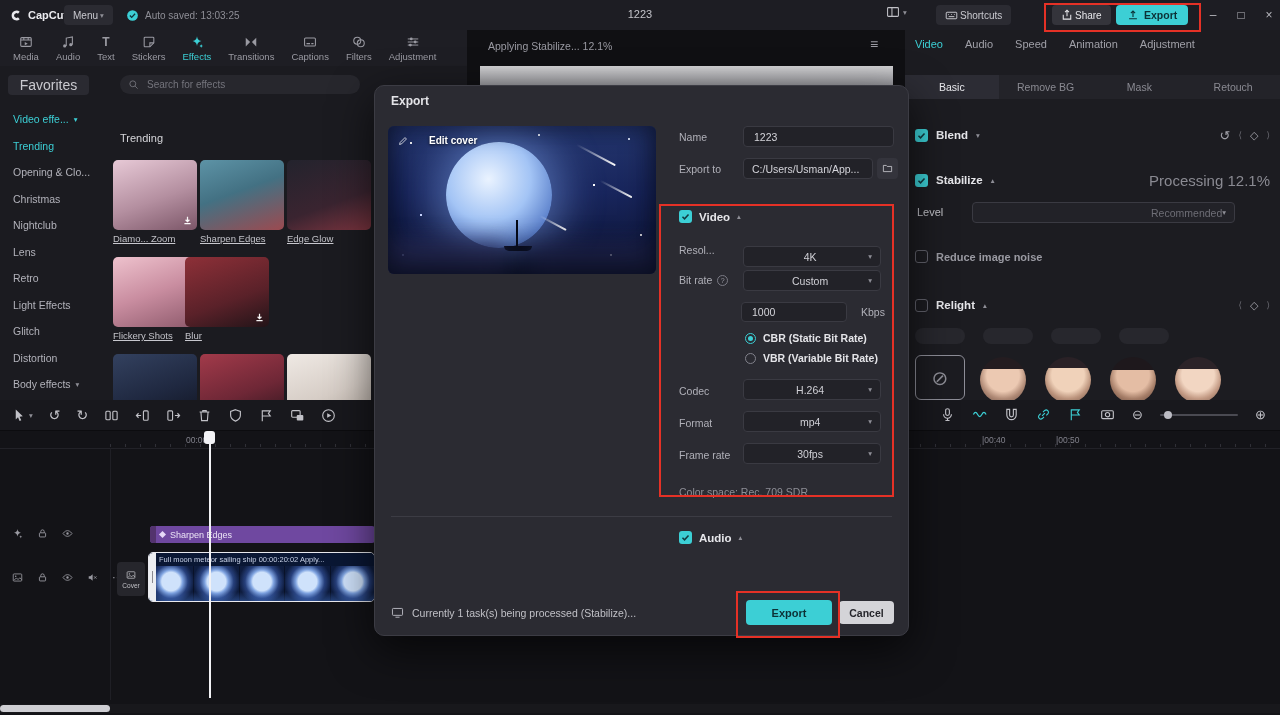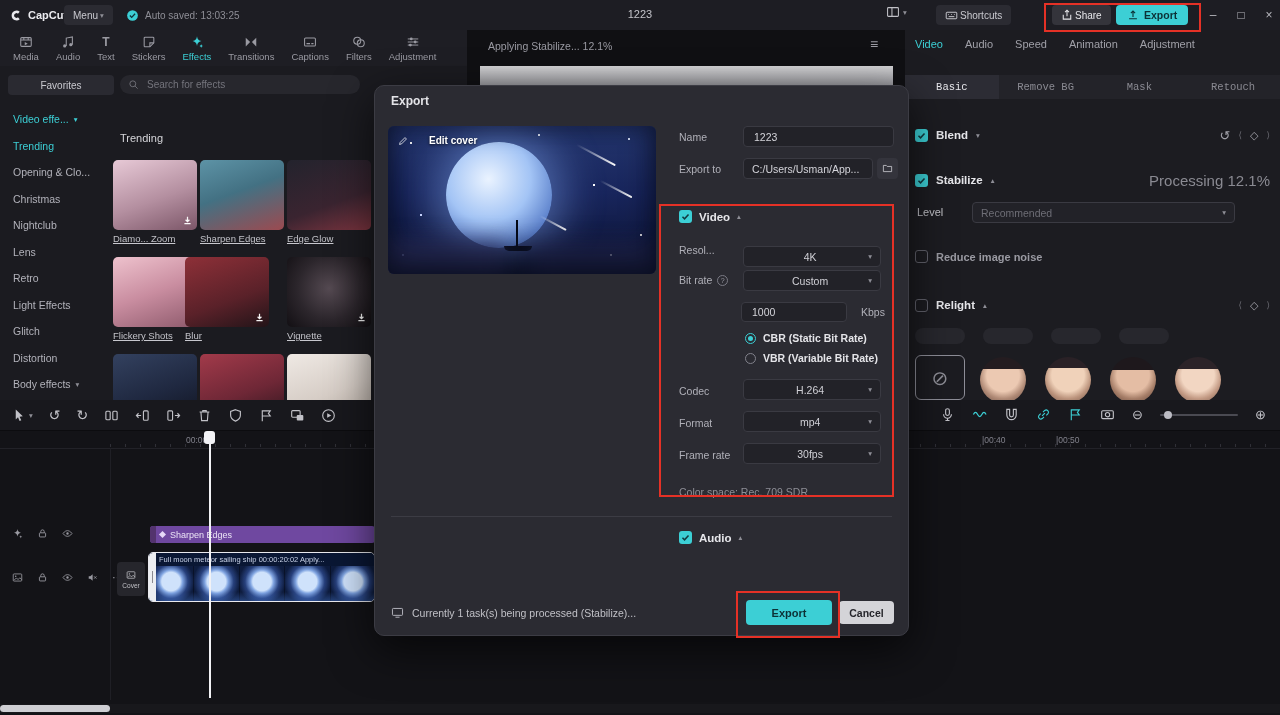--- a/index.html
+++ b/index.html
@@ -30,30 +30,30 @@
   .dlic{position:absolute;right:4px;bottom:4px;width:11px;height:11px;color:#fff;opacity:.95;}
   .searchbox{background:#27272d;border-radius:10px;height:19px;display:flex;align-items:center;gap:6px;padding:0 8px;}
   .searchbox input{background:transparent;border:0;outline:0;color:#c8c8ce;font-size:10px;width:180px;font-family:"Liberation Sans",sans-serif;}
   .searchbox input::placeholder{color:#74747c;}
   
   .preview{left:467px;top:30px;width:438px;height:370px;background:#101013;}
   
   .inspector{left:905px;top:30px;width:375px;height:370px;background:#1c1c21;overflow:hidden;}
   .itab{font-size:11px;color:#a0a0a8;}
   .itab.active{color:#3ccfd5;}
-  .subbar{position:absolute;left:0;top:45px;width:375px;height:24px;background:#232329;display:flex;font-family:Liberation Mono, monospace;}
+  .subbar{position:absolute;left:0;top:45px;width:375px;height:24px;background:#232329;display:flex;}
   .subtab{flex:1;display:flex;align-items:center;justify-content:center;font-size:10.5px;color:#8a8a92;}
   .subtab.active{color:#e8e8ec;background:#2c2c34;}
   .cb{width:13px;height:13px;border-radius:3px;display:flex;align-items:center;justify-content:center;box-sizing:border-box;}
   .cb.on{background:#3ccfd5;}
   .cb.off{border:1.4px solid #62626c;}
   .cb svg{width:11px;height:11px;}
   .seclab{font-weight:bold;font-size:11.5px;color:#e6e6ea;}
   .sel{display:flex;align-items:center;background:#222228;border:1px solid #3a3a42;border-radius:4px;height:21px;padding:0 8px;box-sizing:border-box;font-size:10.5px;color:#d0d0d6;}
-  .sel .val{flex:1;}
+  .sel .val{flex:1;text-align:right;}
   .sel.center .val{text-align:center;}
   .pill{position:absolute;width:50px;height:16px;border-radius:8px;background:#27272d;}
   .face{position:absolute;width:46px;height:46px;border-radius:50%;}
   
   .timeline{left:0;top:400px;width:1280px;height:315px;background:#131317;}
   .ttool{position:absolute;left:0;top:0;width:1280px;height:30px;background:#18181d;border-bottom:1px solid #0c0c0f;}
   .tbtn{color:#c2c2c8;display:flex;align-items:center;gap:2px;}
   .tbtn .ic{width:15px;height:15px;}
   .rlab{position:absolute;top:35px;font-size:8.5px;color:#82828c;}
   .trackicons{position:absolute;display:flex;gap:14px;color:#9a9aa2;align-items:center;}
@@ -324,21 +324,21 @@
     <div class="rtab">
         <svg class="ic">
           <use href="#ic-adjust"></use>
         </svg>
         <span>Adjustment</span>
       </div>
   </div>
 
   <div class="r leftpanel">
 
-    <div class="r" style="left:8px;top:9px;width:106px;height:20px;background:#2a2a31;border-radius:4px;display:flex;align-items:center;justify-content:center;font-size:10px;color:#c9c9cf">
+    <div class="r" style="left:8px;top:9px;width:81px;height:20px;background:#2a2a31;border-radius:4px;display:flex;align-items:center;justify-content:center;font-size:14px;color:#c9c9cf">
         <span>Favorites</span>
       </div>
     <div class="r" style="left:0;top:40px;width:110px;">
       <div class="scat" style="color:#3ccfd5">
           <span>Video effe...</span>
           <span class="car" style="color:#3ccfd5">▾</span>
         </div>
       <div class="scat active">
           <span>Trending</span>
         </div>
@@ -400,28 +400,20 @@
       <div class="ethumb" style="background:linear-gradient(160deg,#eec2cd,#c98da0 50%,#8e5a6c)"></div>
       <div class="ename">Flickery Shots</div>
     </div>
     <div class="ecard" style="left:185px;top:191px">
       <div class="ethumb" style="background:linear-gradient(160deg,#8e3038,#5a2129 60%,#221418)">
           <svg class="ic dlic">
             <use href="#ic-dl"></use>
           </svg>
         </div>
       <div class="ename">Blur</div>
-    </div>
-    <div class="ecard" style="left:287px;top:191px">
-      <div class="ethumb" style="background:radial-gradient(circle at 50% 45%,#554a52 0%,#2c262c 55%,#120f13 100%)">
-          <svg class="ic dlic">
-            <use href="#ic-dl"></use>
-          </svg>
-        </div>
-      <div class="ename">Vignette</div>
     </div>
     <div class="ecard" style="left:113px;top:288px">
       <div class="ethumb" style="background:linear-gradient(160deg,#33415f,#1f2840 55%,#10131f)"></div>
       <div class="ename"></div>
     </div>
     <div class="ecard" style="left:200px;top:288px">
       <div class="ethumb" style="background:linear-gradient(160deg,#a23a4a,#6e2736 55%,#2a151c)"></div>
       <div class="ename"></div>
     </div>
     <div class="ecard" style="left:287px;top:288px">

